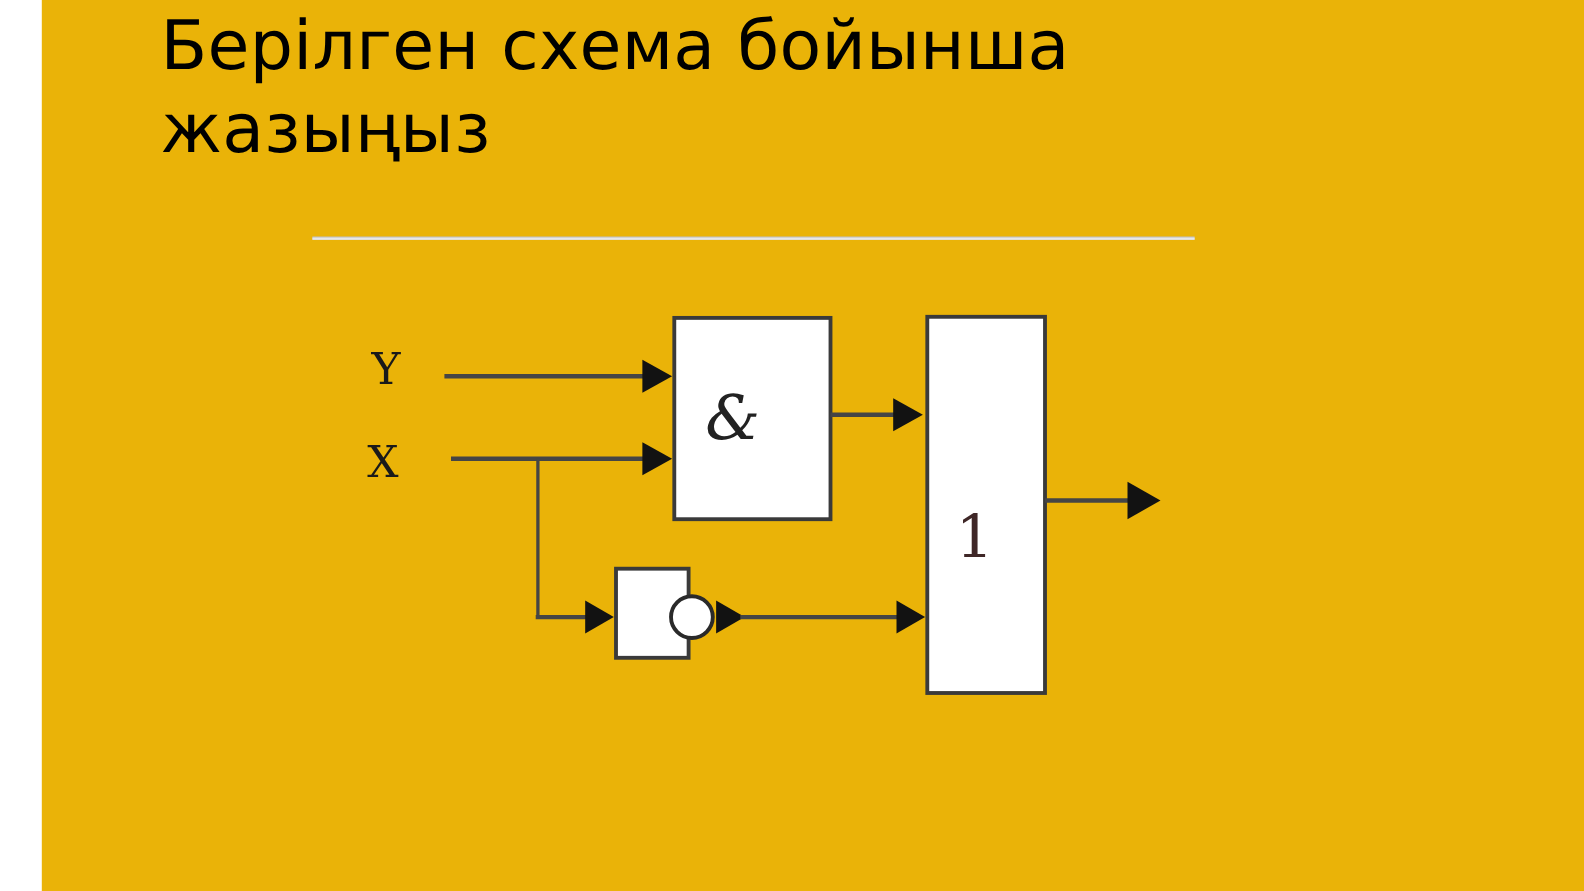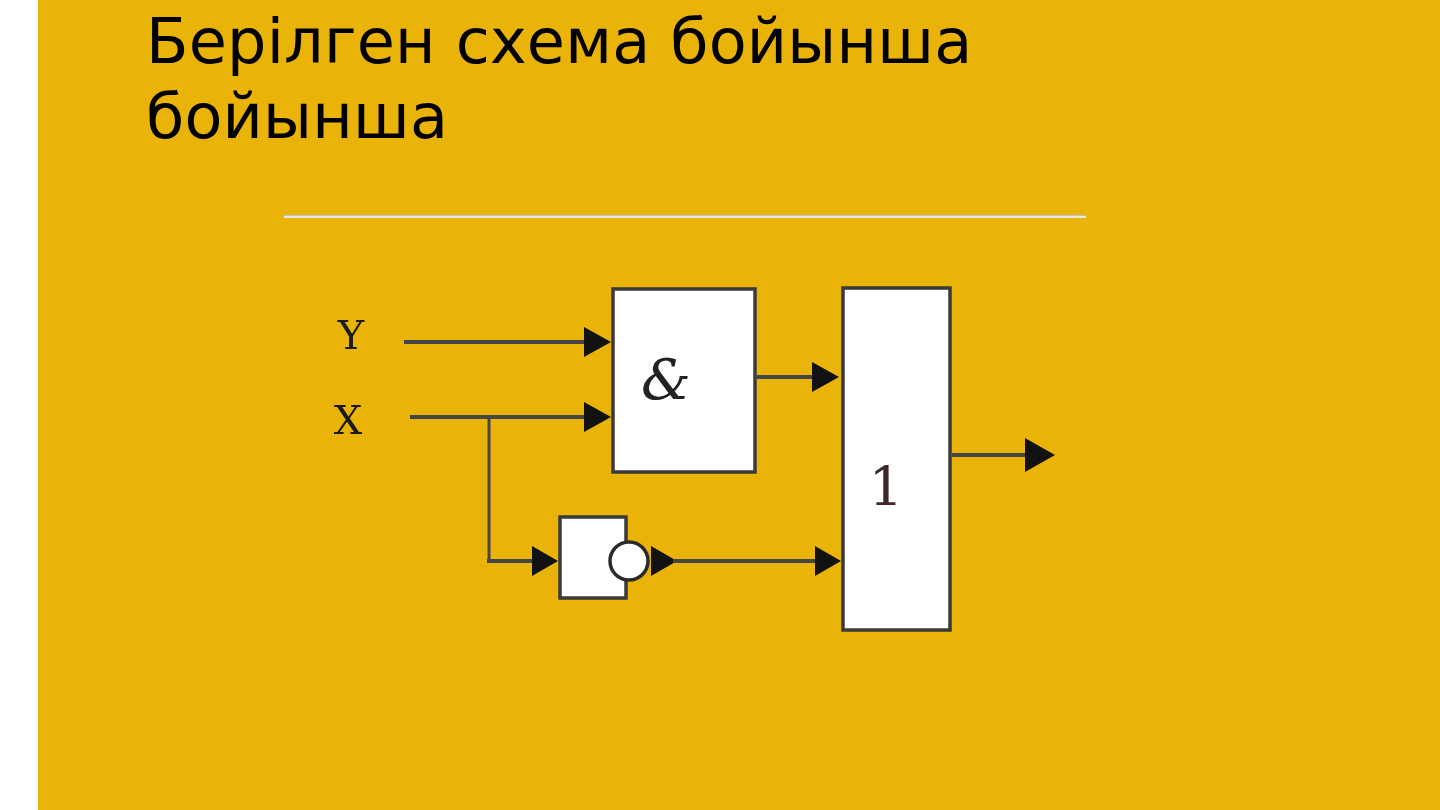--- a/index.html
+++ b/index.html
@@ -49,21 +49,21 @@
   .amp { font-size:56px; font-style:italic; fill:#222222; }
   .one { font-size:54px; fill:#3f2727; }
 </style>
 </head>
 <body>
 
 <div class="slide">
 
   <div class="title">
     <div>Берілген схема бойынша</div>
-    <div>бойынша</div>
+    <div>жазыңыз</div>
   </div>
 
   <div class="divider"></div>
 
   <svg class="circuit-svg" viewBox="0 0 1440 810" xmlns="http://www.w3.org/2000/svg">
 
     <text x="313" y="349" class="io-label">Y</text>
     <g>
       <line x1="366" y1="342" x2="549" y2="342" class="wire"></line>
       <polygon points="573,342 546,327 546,357" class="arrow"></polygon>

